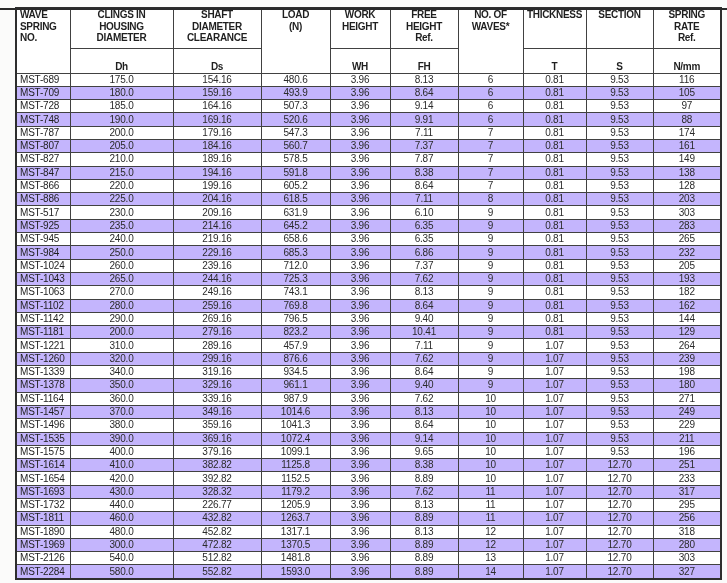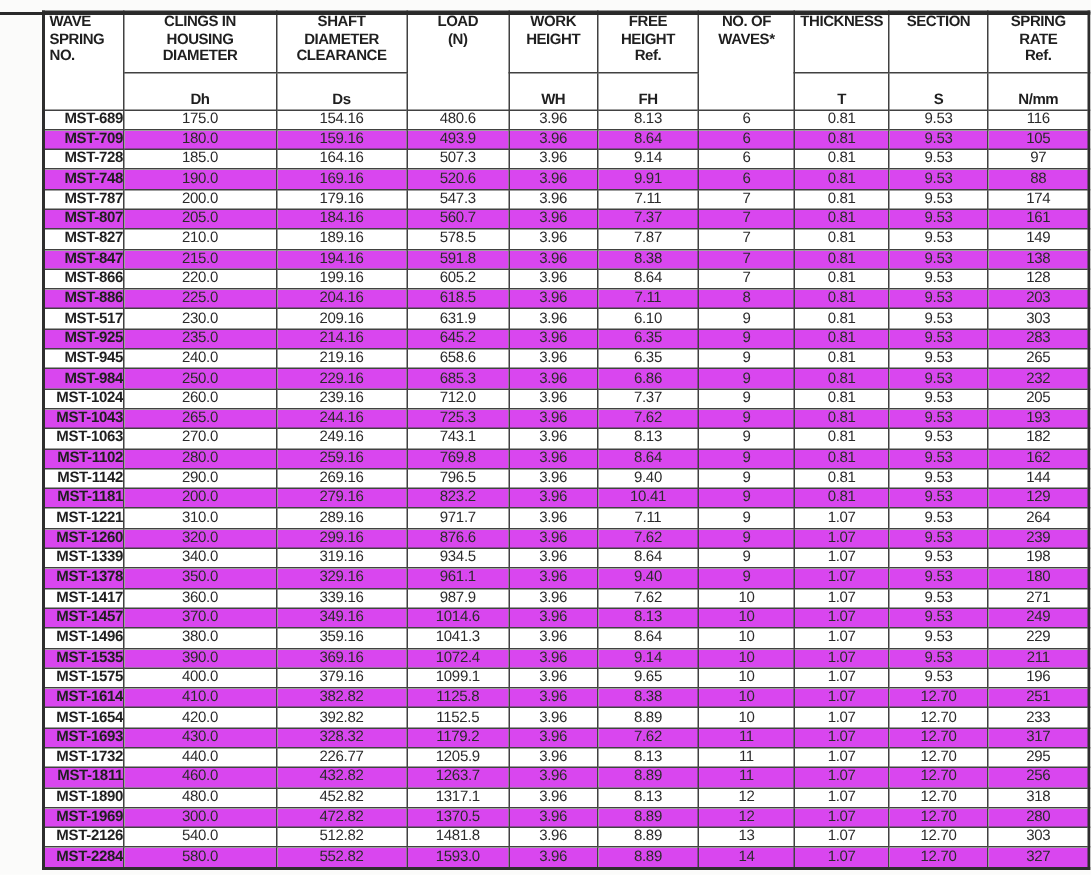--- a/index.html
+++ b/index.html
@@ -20,21 +20,21 @@
     position: absolute;
     top: 1px;
     left: 0;
     width: 727px;
     height: 2px;
     background: #2a2a2a;
   }
   table.spec {
     border-collapse: collapse;
     table-layout: fixed;
-    margin: 7px 0 0 28px;
+    margin: 7px 0 0 15px;
     border: 2px solid #2e2e2e;
     background: #ffffff;
   }
   table.spec th, table.spec td {
     border: 1px solid #414141;
     padding: 0;
     overflow: hidden;
   }
   thead th {
     font-size: 10px;
@@ -61,26 +61,26 @@
   }
   tbody td {
     font-size: 10px;
     color: #2b2b2b;
     height: 12.3px;
     line-height: 12px;
     text-align: center;
     letter-spacing: -0.2px;
   }
   tbody td.part {
-    text-align: right;
-    font-weight: bold;
+    text-align: left;
+    font-weight: normal;
     padding-left: 3px;
     color: #1f1f1f;
   }
-  tbody tr.stripe { background: #d946ef; }
+  tbody tr.stripe { background: #c4b5fd; }
   .footnote {
     margin: 3px 0 0 16px;
     font-size: 10px;
     color: #2e2e2e;
     letter-spacing: -0.2px;
   }
 </style>
 </head>
 <body>
 
@@ -374,21 +374,21 @@
           <td>10.41</td>
           <td>9</td>
           <td>0.81</td>
           <td>9.53</td>
           <td>129</td>
         </tr>
         <tr>
           <td class="part">MST-1221</td>
           <td>310.0</td>
           <td>289.16</td>
-          <td>971.7</td>
+          <td>457.9</td>
           <td>3.96</td>
           <td>7.11</td>
           <td>9</td>
           <td>1.07</td>
           <td>9.53</td>
           <td>264</td>
         </tr>
         <tr class="stripe">
           <td class="part">MST-1260</td>
           <td>320.0</td>
@@ -419,21 +419,21 @@
           <td>329.16</td>
           <td>961.1</td>
           <td>3.96</td>
           <td>9.40</td>
           <td>9</td>
           <td>1.07</td>
           <td>9.53</td>
           <td>180</td>
         </tr>
         <tr>
-          <td class="part">MST-1417</td>
+          <td class="part">MST-1164</td>
           <td>360.0</td>
           <td>339.16</td>
           <td>987.9</td>
           <td>3.96</td>
           <td>7.62</td>
           <td>10</td>
           <td>1.07</td>
           <td>9.53</td>
           <td>271</td>
         </tr>

